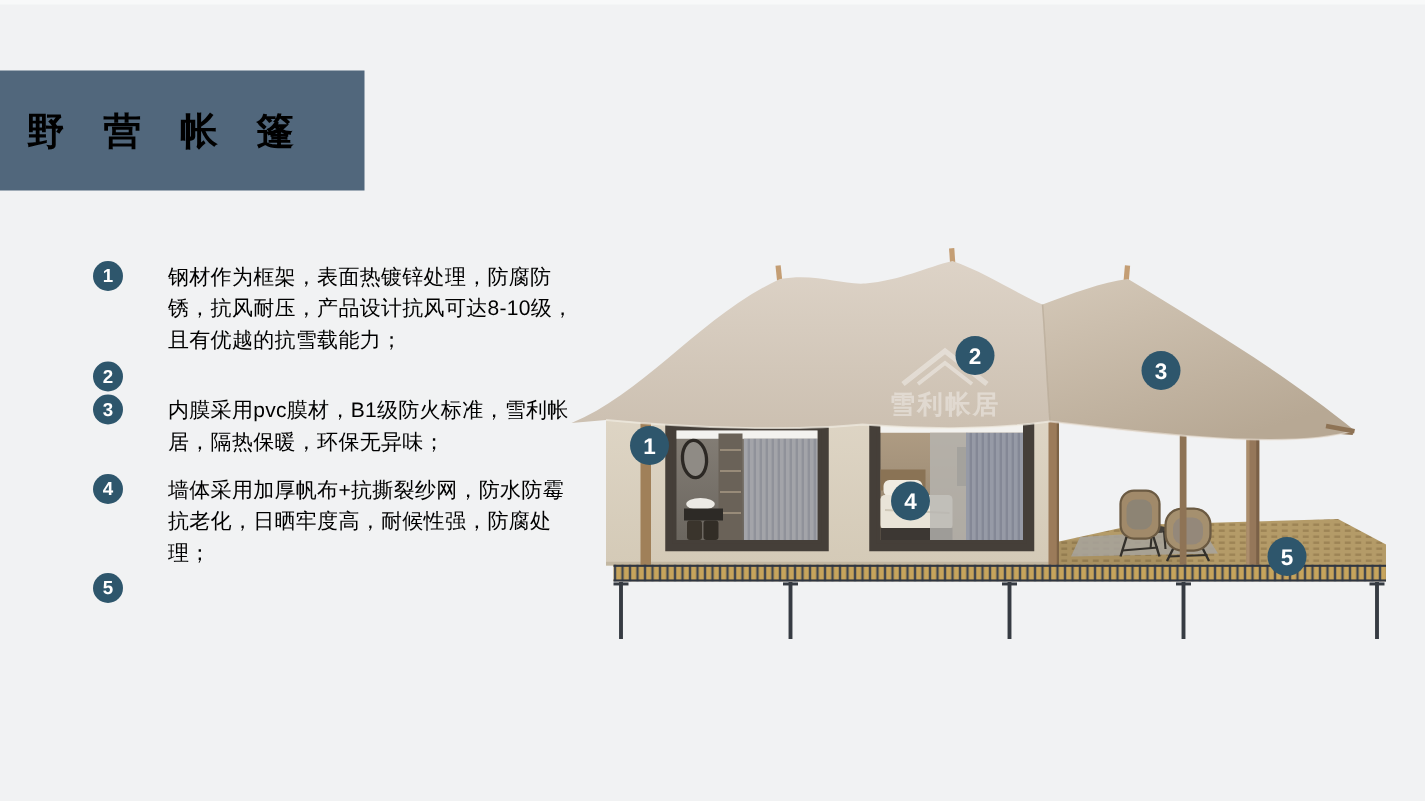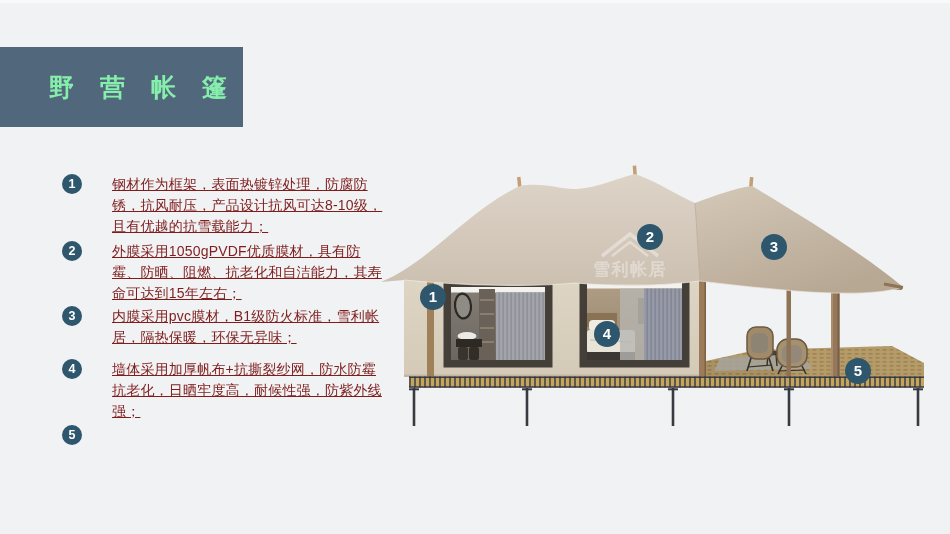--- a/index.html
+++ b/index.html
@@ -7,66 +7,64 @@
   .slide{
     position:relative;width:950px;height:534px;background:#f1f2f3;
     overflow:hidden;margin:0 auto;
   }
   .top-strip{position:absolute;top:0;left:0;width:100%;height:3px;background:#f8f9f9;}
   .title-banner{
     position:absolute;left:0;top:47px;width:243px;height:80px;
     display:flex;align-items:center;
   }
   .title-banner .title-text{
-    color:#86efac;font-size:25px;font-weight:bold;
-    letter-spacing:26px;padding-left:34px;white-space:nowrap;margin-left:15px;
+    color:#000000;font-size:25px;font-weight:bold;
+    letter-spacing:26px;padding-left:18px;white-space:nowrap;
   }
   .features{position:absolute;left:62px;top:174px;width:330px;}
   .feature{display:flex;align-items:flex-start;column-gap:30px;margin-bottom:4px;}
   .feature:nth-child(2){margin-bottom:2px;}
   .feature:nth-child(3){margin-bottom:11px;}
   .feature:nth-child(4){margin-bottom:3px;}
   .feature-num{
     flex:0 0 auto;width:20px;height:20px;border-radius:50%;
     color:#fff;font-size:12.5px;font-weight:bold;
     display:flex;align-items:center;justify-content:center;margin-top:0px;
   }
   .feature-text{
-    margin:0;width:272px;font-size:14px;line-height:21px;color:#7f1d1d;
+    margin:0;width:272px;font-size:14px;line-height:21px;color:#000000;
     letter-spacing:0.2px;
-    text-decoration:underline;
   }
   .tent-svg{position:absolute;left:378px;top:148px;width:575px;height:312px;}
 </style>
 </head>
 <body>
 
 <div class="slide">
   <div class="top-strip"></div>
 
   <div class="title-banner" style="background: rgb(81, 103, 124);">
     <span class="title-text">野营帐篷</span>
   </div>
 
   <div class="features" id="features">
       <div class="feature">
         <span class="feature-num" style="background: rgb(46, 86, 108);">1</span>
         <p class="feature-text">钢材作为框架，表面热镀锌处理，防腐防锈，抗风耐压，产品设计抗风可达8-10级，且有优越的抗雪载能力；</p>
       </div>
       <div class="feature">
         <span class="feature-num" style="background: rgb(46, 86, 108);">2</span>
-        <p class="feature-text">外膜采用1050gPVDF优质膜材，具有防霉、防晒、阻燃、抗老化和自洁能力，其寿命可达到15年左右；</p>
       </div>
       <div class="feature">
         <span class="feature-num" style="background: rgb(46, 86, 108);">3</span>
         <p class="feature-text">内膜采用pvc膜材，B1级防火标准，雪利帐居，隔热保暖，环保无异味；</p>
       </div>
       <div class="feature">
         <span class="feature-num" style="background: rgb(46, 86, 108);">4</span>
-        <p class="feature-text">墙体采用加厚帆布+抗撕裂纱网，防水防霉抗老化，日晒牢度高，耐候性强，防紫外线强；</p>
+        <p class="feature-text">墙体采用加厚帆布+抗撕裂纱网，防水防霉抗老化，日晒牢度高，耐候性强，防腐处理；</p>
       </div>
       <div class="feature">
         <span class="feature-num" style="background: rgb(46, 86, 108);">5</span>
       </div>
     </div>
 
   <svg class="tent-svg" viewBox="378 148 575 312">
     <defs>
       <linearGradient id="gl" x1="0" y1="0" x2="0" y2="1">
         <stop offset="0" stop-color="#ddd3c7"></stop>

